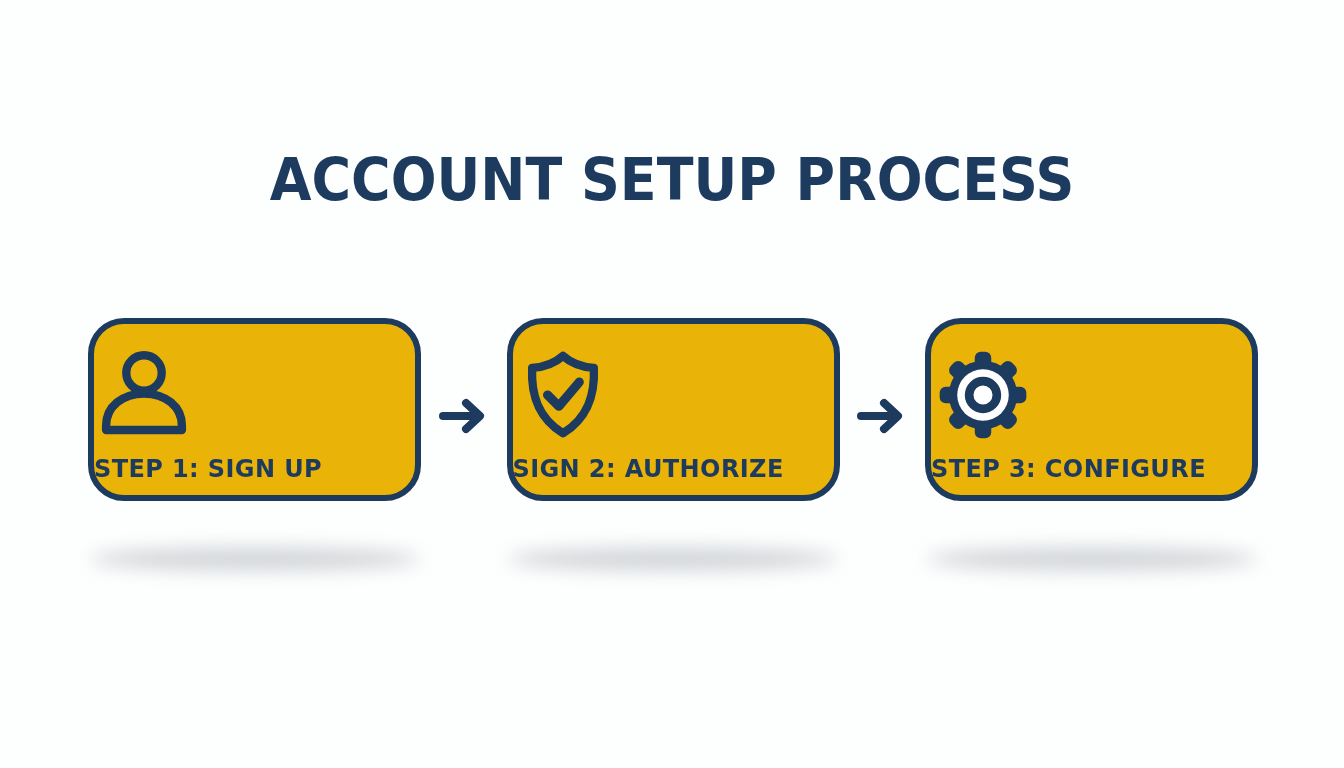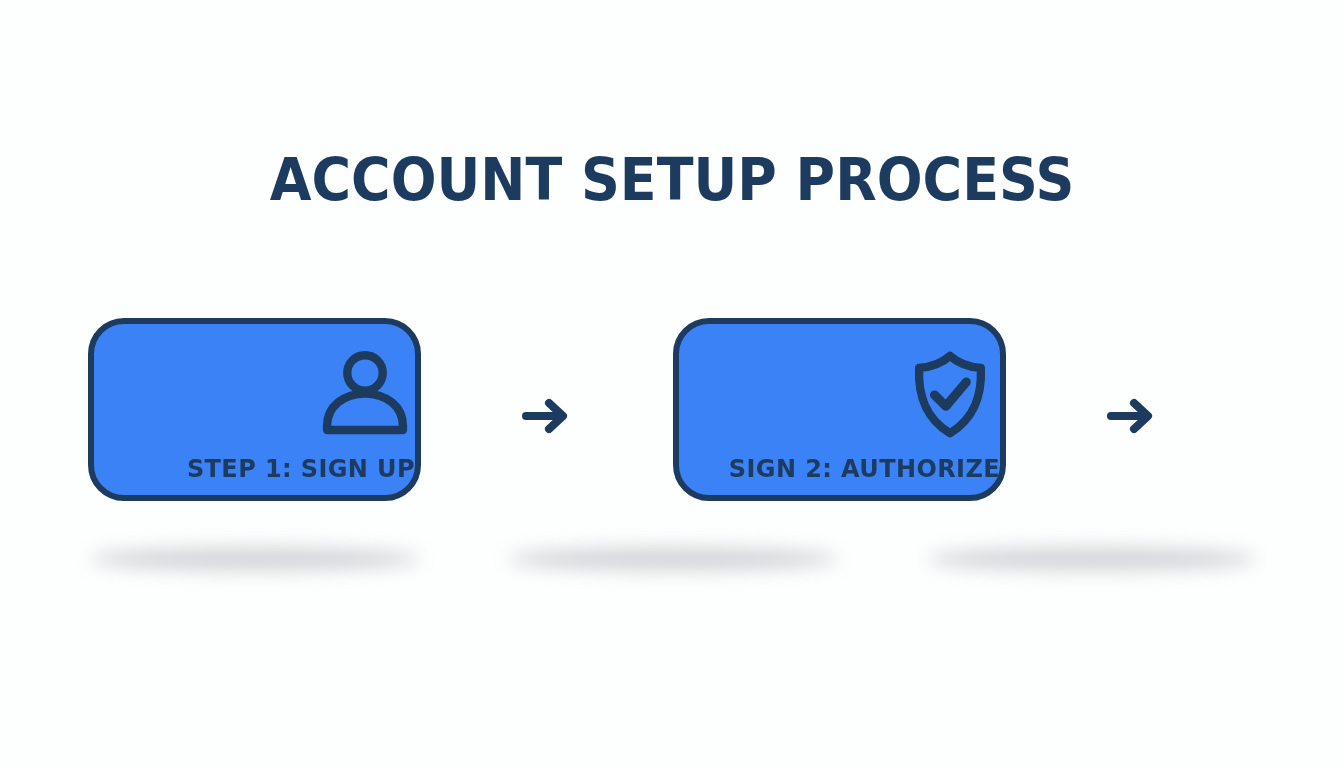--- a/index.html
+++ b/index.html
@@ -37,24 +37,24 @@
     height: 183px;
     display: flex;
     align-items: stretch;
   }
   .step-card {
     width: 333px;
     height: 183px;
     box-sizing: border-box;
     border: 6px solid var(--navy, #1d3a5f);
     border-radius: 36px;
-    background: #3b82f6;
+    background: #eab308;
     display: flex;
     flex-direction: column;
-    align-items: flex-end;
+    align-items: flex-start;
     color: var(--navy, #1d3a5f);
   }
   .step-icon {
     margin-top: 20px;
     height: 102px;
     display: flex;
     align-items: center;
     justify-content: center;
   }
   .step-label {
@@ -120,18 +120,34 @@
     <div class="step-label">SIGN 2: AUTHORIZE</div>
   </div>
 
   <div class="arrow-cell">
     <svg width="52" height="44" viewBox="0 0 52 44" aria-hidden="true">
       <line x1="5" y1="22" x2="38" y2="22" stroke="currentColor" stroke-width="8" stroke-linecap="round"></line>
       <polyline points="28 9, 42 22, 28 35" fill="none" stroke="currentColor" stroke-width="8" stroke-linecap="round" stroke-linejoin="round"></polyline>
     </svg>
   </div>
 
+  <div class="step-card">
+    <div class="step-icon">
+      <svg width="104" height="104" viewBox="0 0 24 24" aria-hidden="true">
+        <g fill="currentColor">
+          <rect x="10.1" y="2" width="3.8" height="20" rx="1.4"></rect>
+          <rect x="10.1" y="2" width="3.8" height="20" rx="1.4" transform="rotate(45 12 12)"></rect>
+          <rect x="10.1" y="2" width="3.8" height="20" rx="1.4" transform="rotate(90 12 12)"></rect>
+          <rect x="10.1" y="2" width="3.8" height="20" rx="1.4" transform="rotate(135 12 12)"></rect>
+          <circle cx="12" cy="12" r="7.9"></circle>
+        </g>
+        <circle cx="12" cy="12" r="5.95" fill="#ffffff"></circle>
+        <circle cx="12" cy="12" r="3.2" fill="none" stroke="currentColor" stroke-width="2"></circle>
+      </svg>
+    </div>
+    <div class="step-label">STEP 3: CONFIGURE</div>
+  </div>
 
 </div>
 
 <div class="ground-shadow shadow-1"></div>
 <div class="ground-shadow shadow-2"></div>
 <div class="ground-shadow shadow-3"></div>
 
 </body></html>

